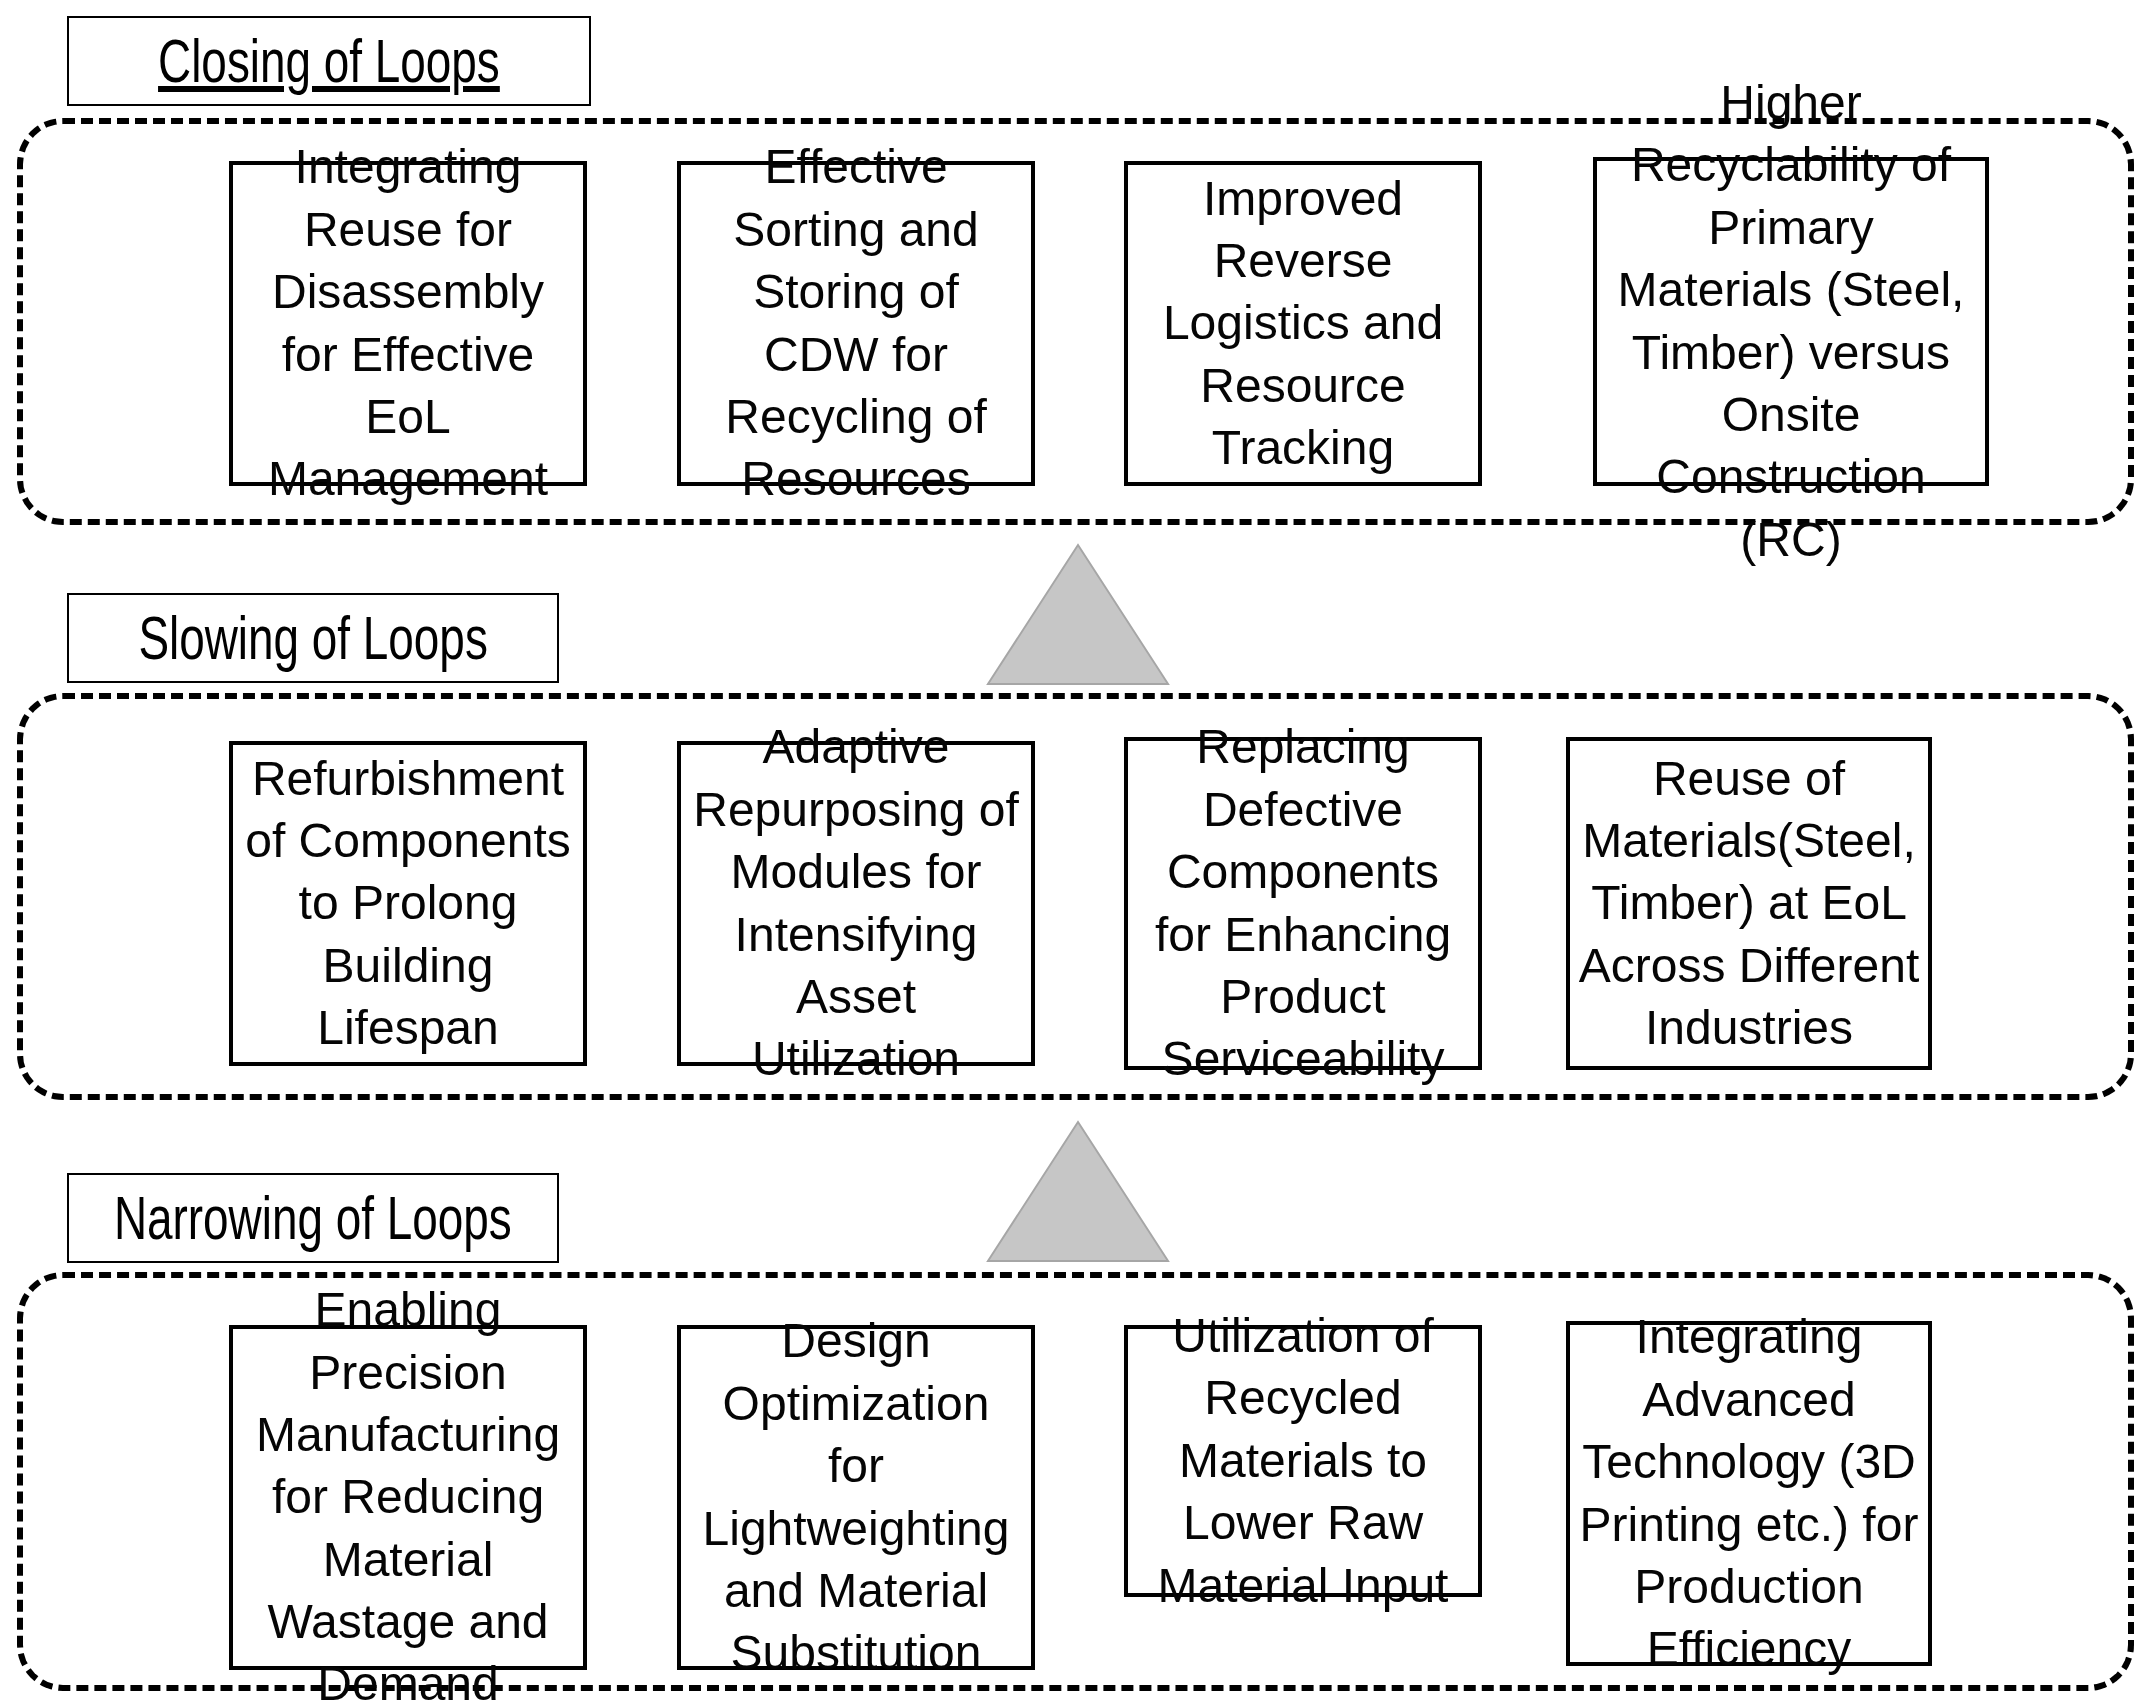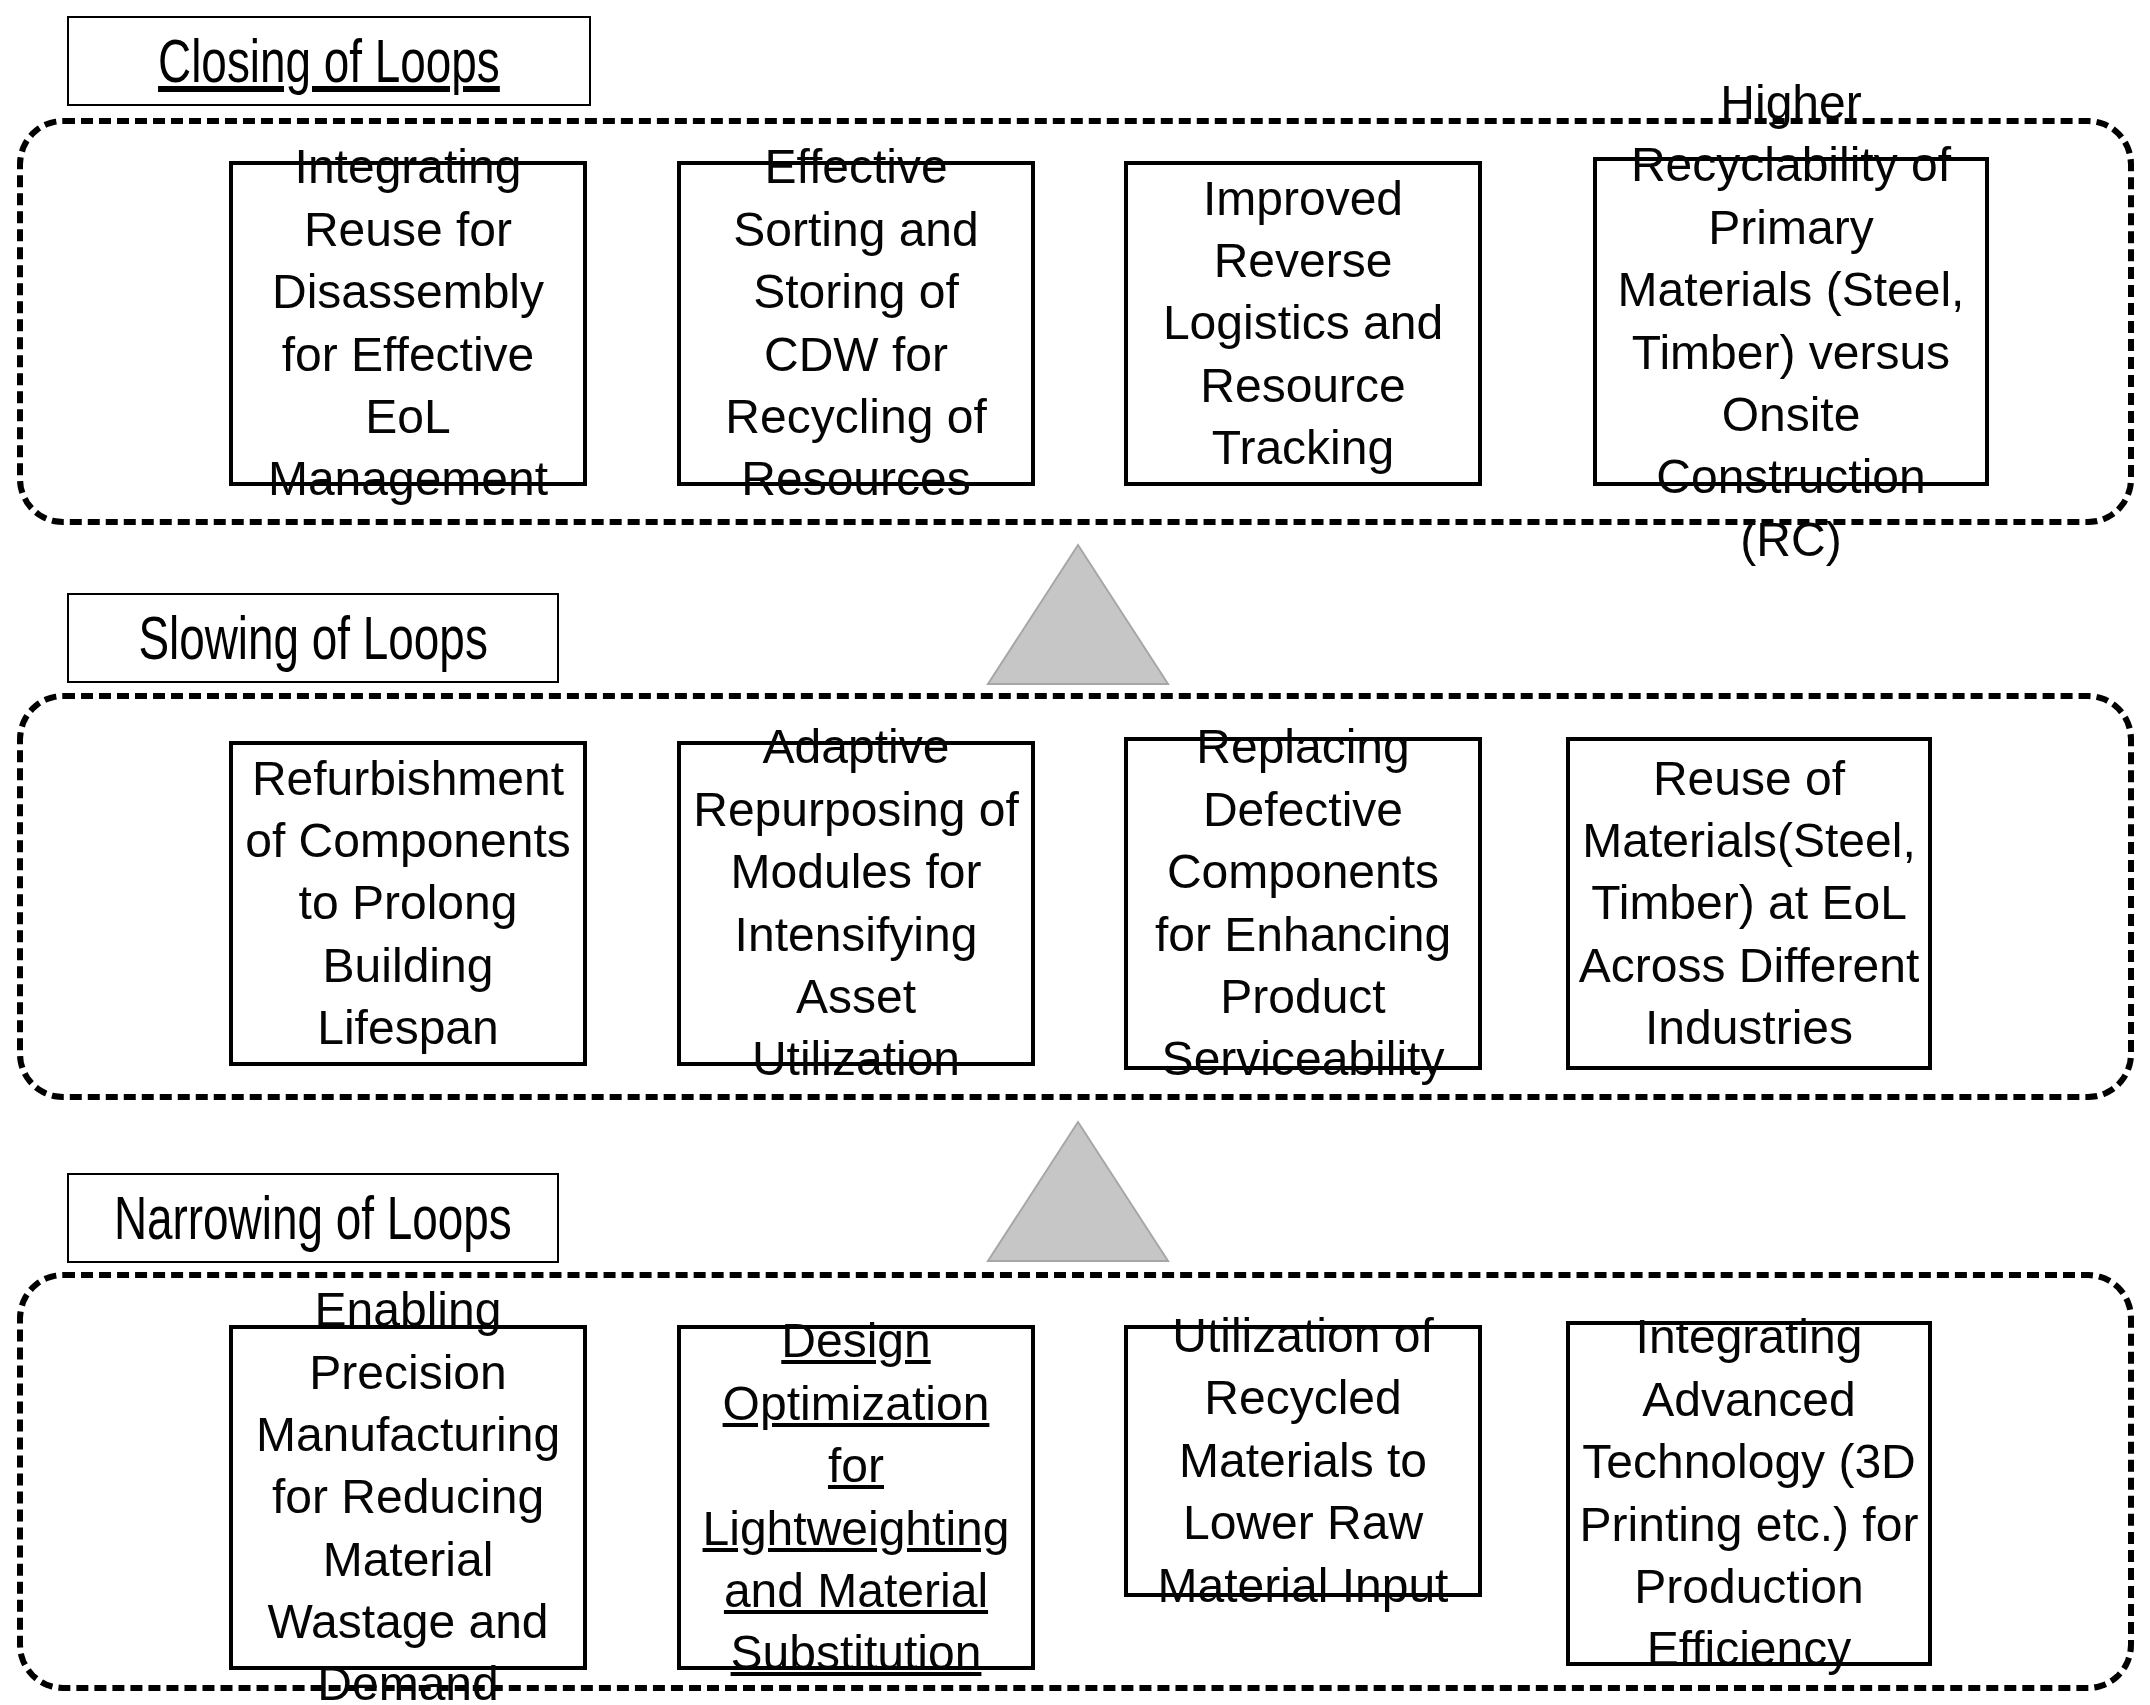--- a/index.html
+++ b/index.html
@@ -86,21 +86,21 @@
   #c-r1-4 { left: 1566px; top: 157px; width: 396px; height: 329px; margin-left: 27px; }
 
   
   #c-r2-1 { left: 229px;  top: 741px; width: 358px; height: 325px; }
   #c-r2-2 { left: 677px; top: 741px; width: 358px; height: 325px; }
   #c-r2-3 { left: 1124px; top: 737px; width: 358px; height: 333px; text-align: center; }
   #c-r2-4 { left: 1566px; top: 737px; width: 366px; height: 333px; }
 
   
   #c-r3-1 { left: 229px;  top: 1325px; width: 358px; height: 345px; }
-  #c-r3-2 { left: 677px; top: 1325px; width: 358px; height: 345px; text-decoration: underline; }
+  #c-r3-2 { left: 677px; top: 1325px; width: 358px; height: 345px; }
   #c-r3-3 { left: 1124px; top: 1325px; width: 358px; height: 272px; }
   #c-r3-4 { left: 1566px; top: 1321px; width: 366px; height: 345px; }
 
   
   .up-triangle {
     position: absolute;
     z-index: 4;
   }
   #tri-upper { left: 986px; top: 543px; width: 184px; height: 143px; }
   #tri-lower { left: 986px; top: 1120px; width: 184px; height: 143px; }

